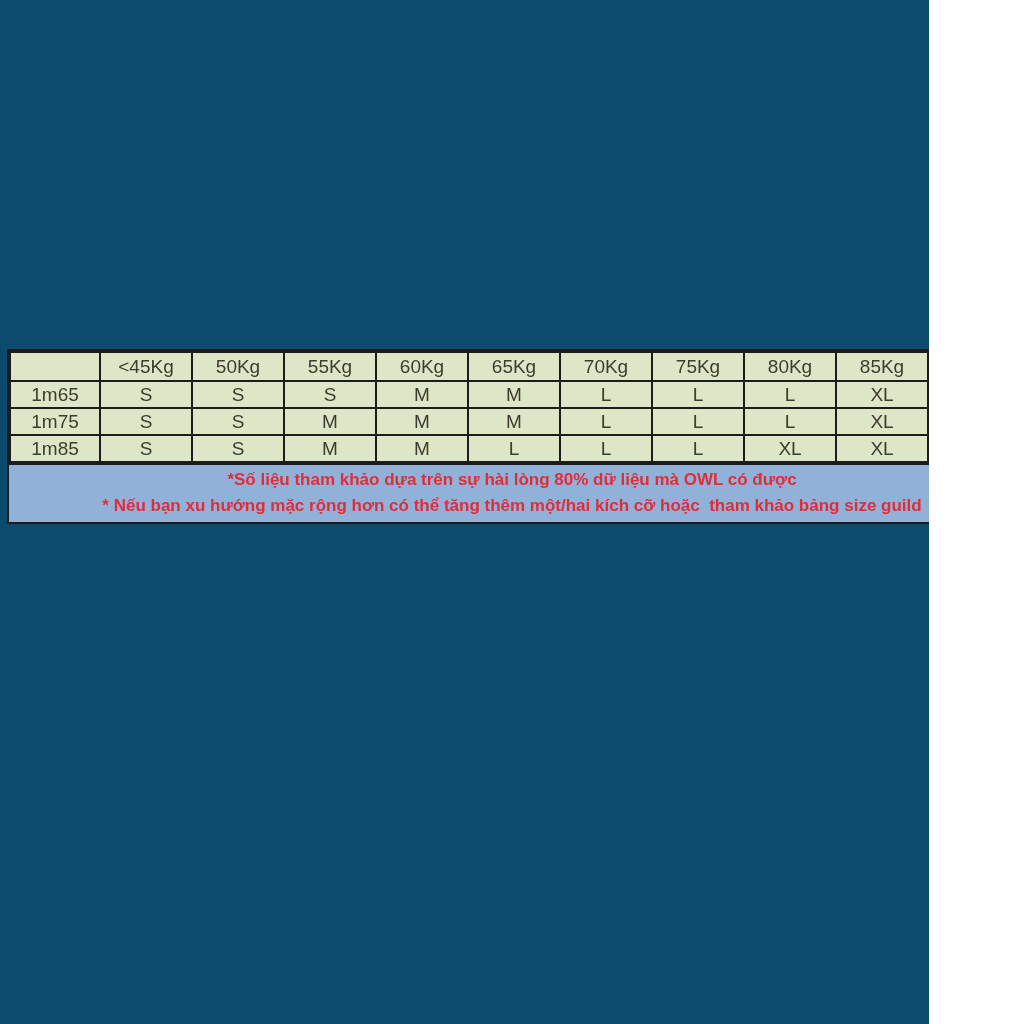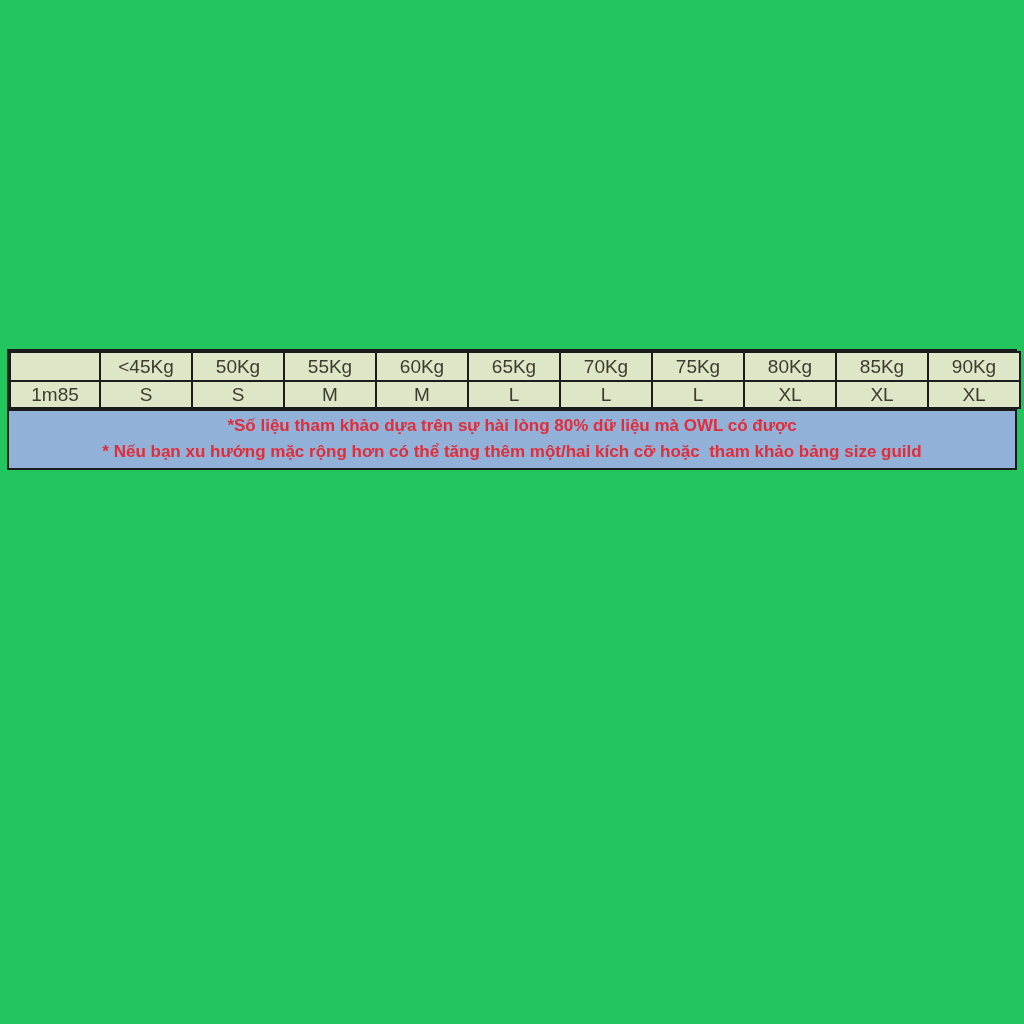--- a/index.html
+++ b/index.html
@@ -6,23 +6,23 @@
     --cell-fill: #dde6c6;
     --note-fill: #92b1d9;
     --note-text: #e22c38;
     --border: #1c1c1c;
     --cell-text: #3e3c2e;
   }
   * { box-sizing: border-box; }
   html, body { margin: 0; padding: 0; }
   .canvas {
     position: relative;
-    width: 1024px;
+    width: 929px;
     height: 1024px;
-    background: #22c55e;
+    background: #0c4a6e;
     overflow: hidden;
     font-family: "Liberation Sans", sans-serif;
   }
   .chart-wrap {
     position: absolute;
     left: 7px;
     top: 349px;
     width: 1010px;
     border: 2px solid var(--border);
   }
@@ -88,20 +88,46 @@
             <th>65Kg</th>
             <th>70Kg</th>
             <th>75Kg</th>
             <th>80Kg</th>
             <th>85Kg</th>
             <th>90Kg</th>
           </tr>
       </thead>
       <tbody>
           <tr>
+            <td>1m65</td>
+            <td>S</td>
+            <td>S</td>
+            <td>S</td>
+            <td>M</td>
+            <td>M</td>
+            <td>L</td>
+            <td>L</td>
+            <td>L</td>
+            <td>XL</td>
+            <td>XL</td>
+          </tr>
+          <tr>
+            <td>1m75</td>
+            <td>S</td>
+            <td>S</td>
+            <td>M</td>
+            <td>M</td>
+            <td>M</td>
+            <td>L</td>
+            <td>L</td>
+            <td>L</td>
+            <td>XL</td>
+            <td>XL</td>
+          </tr>
+          <tr>
             <td>1m85</td>
             <td>S</td>
             <td>S</td>
             <td>M</td>
             <td>M</td>
             <td>L</td>
             <td>L</td>
             <td>L</td>
             <td>XL</td>
             <td>XL</td>

